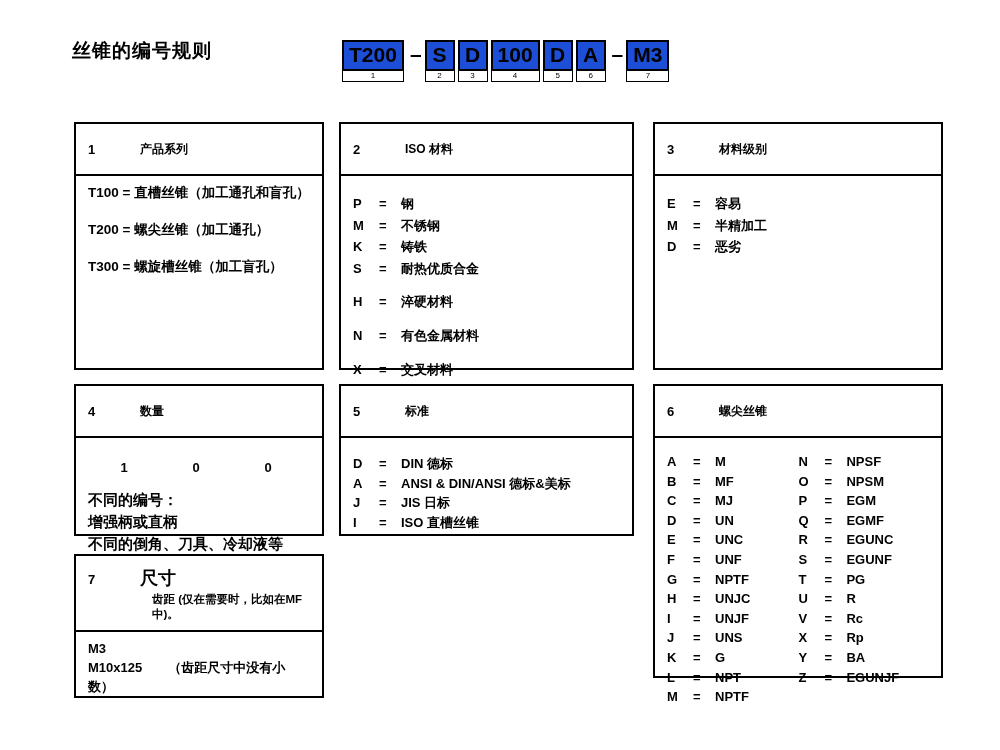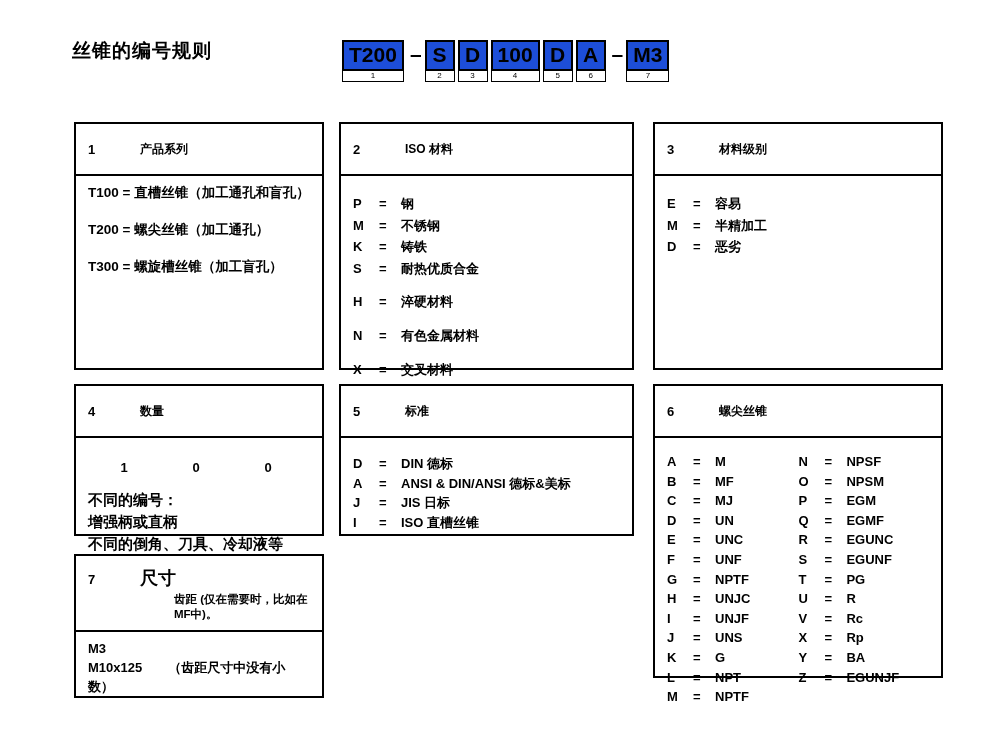--- a/index.html
+++ b/index.html
@@ -132,21 +132,21 @@
   .p7-head {
     display: flex;
     align-items: baseline;
     padding: 10px 12px 0 12px;
   }
   .p7-head .idx { font-size: 13px; font-weight: bold; width: 52px; }
   .p7-head .title { font-size: 18px; font-weight: bold; }
   .p7-sub {
     font-size: 11.5px;
     font-weight: bold;
-    padding: 2px 12px 8px 98px;
+    padding: 2px 12px 8px 76px;
   }
   .p7-rule { border-top: 2px solid #000; }
   .p7-body {
     padding: 8px 12px;
     font-size: 13px;
     font-weight: bold;
     line-height: 1.45;
   }
   .p7-body .indent { display: inline-block; width: 26px; }
 

